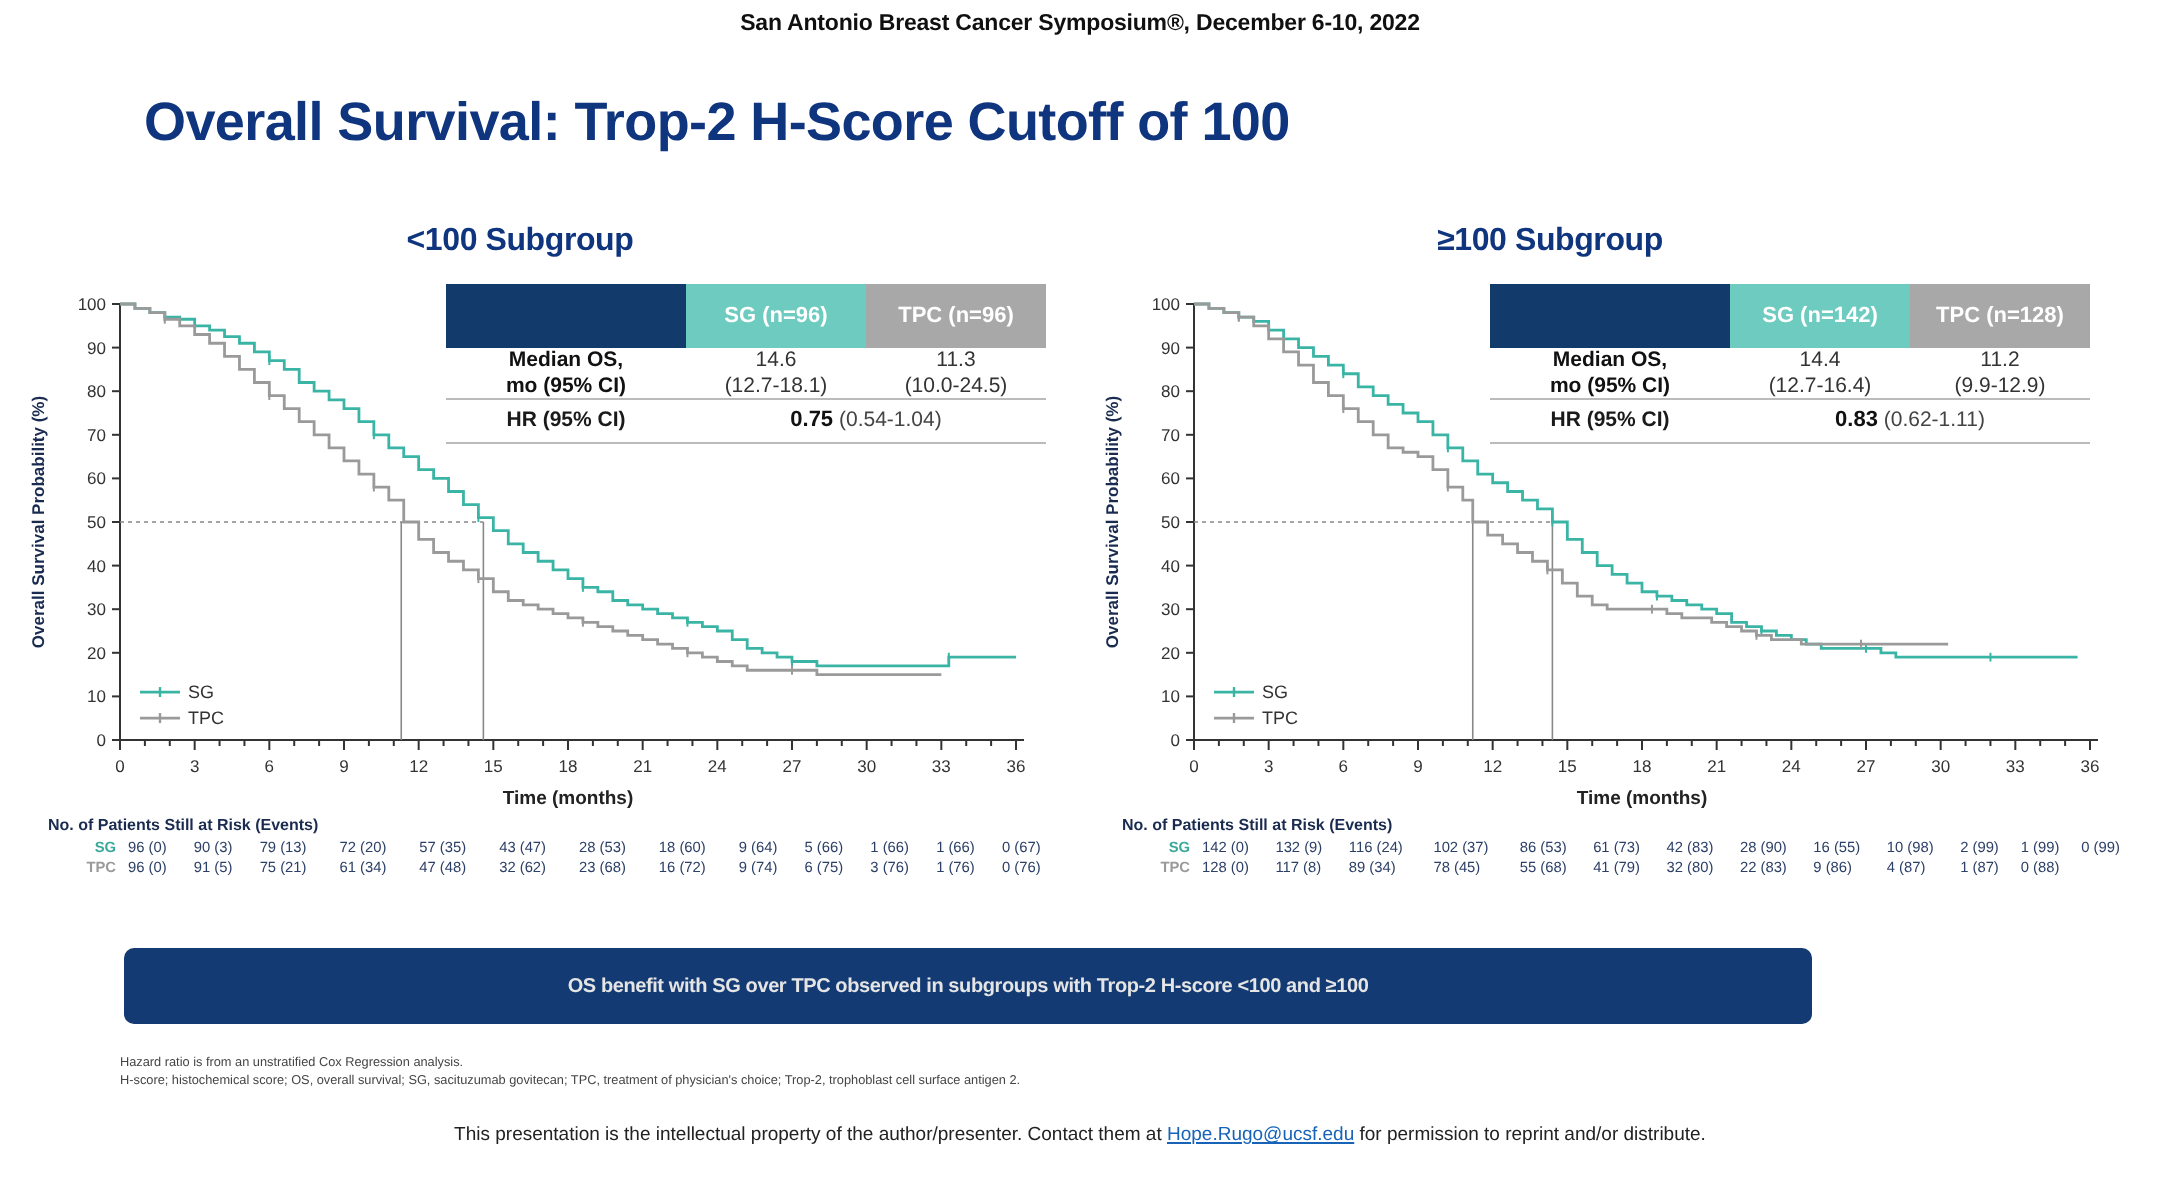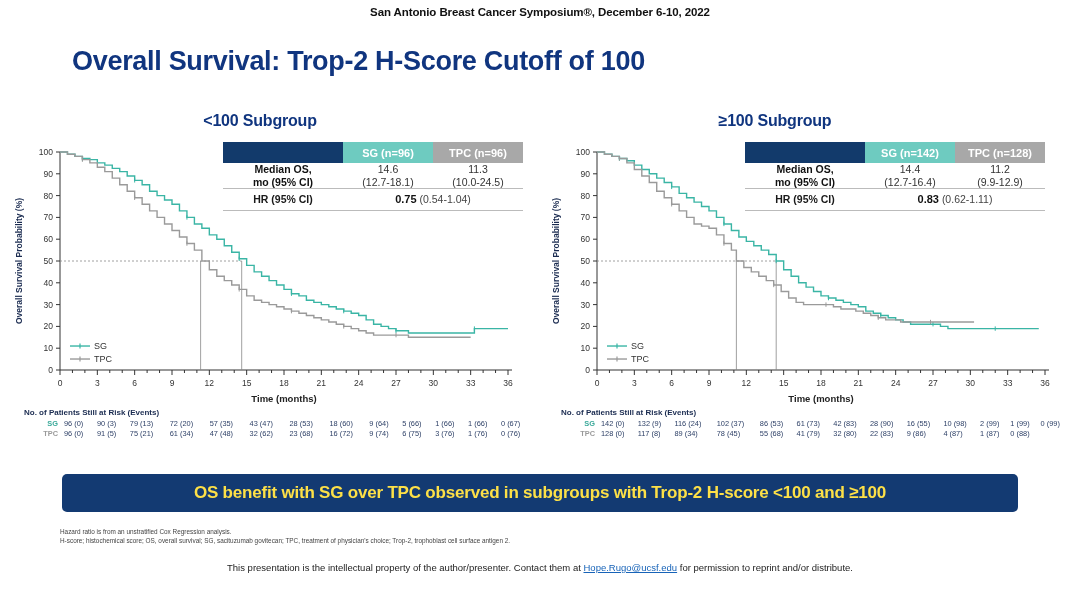--- a/index.html
+++ b/index.html
@@ -82,21 +82,21 @@
     text-align: center;
     vertical-align: middle;
   }
   .hdr-blank { background: #123a6b; width: 40%; height: 21px; }
   .hdr-sg {
     background: #6ecbc0;
     color: #ffffff;
     font-weight: bold;
     font-size: 11px;
     width: 30%;
-    height: 21px;
+    height: 32px;
   }
   .hdr-tpc {
     background: #a8a8a8;
     color: #ffffff;
     font-weight: bold;
     font-size: 11px;
     width: 30%;
     height: 17px;
   }
   .row-label {
@@ -153,26 +153,26 @@
   .risk .rname { font-weight: bold; width: 34px; text-align: right; padding-right: 6px; }
   .rname.sg  { color: #3aa99a; }
   .rname.tpc { color: #9a9a9a; }
   .risk .rcell { text-align: left; color: #2c3f66; }
 
   
   .banner {
     position: absolute;
     left: 62px;
     top: 474px;
-    width: 956px;
+    width: 844px;
     height: 38px;
     background: #133a72;
     border-radius: 5px;
-    color: #fde047;
-    font-size: 17px;
+    color: #e5e5e5;
+    font-size: 10px;
     font-weight: bold;
     display: flex;
     align-items: center;
     justify-content: center;
     letter-spacing: -0.2px;
   }
 
   
   .footnotes {
     position: absolute;

